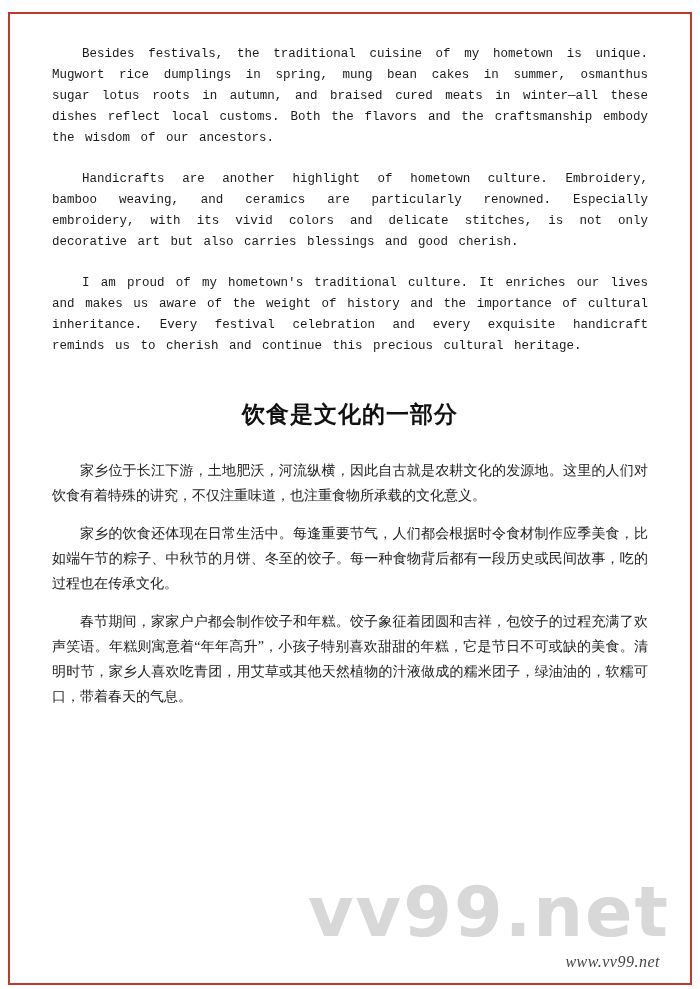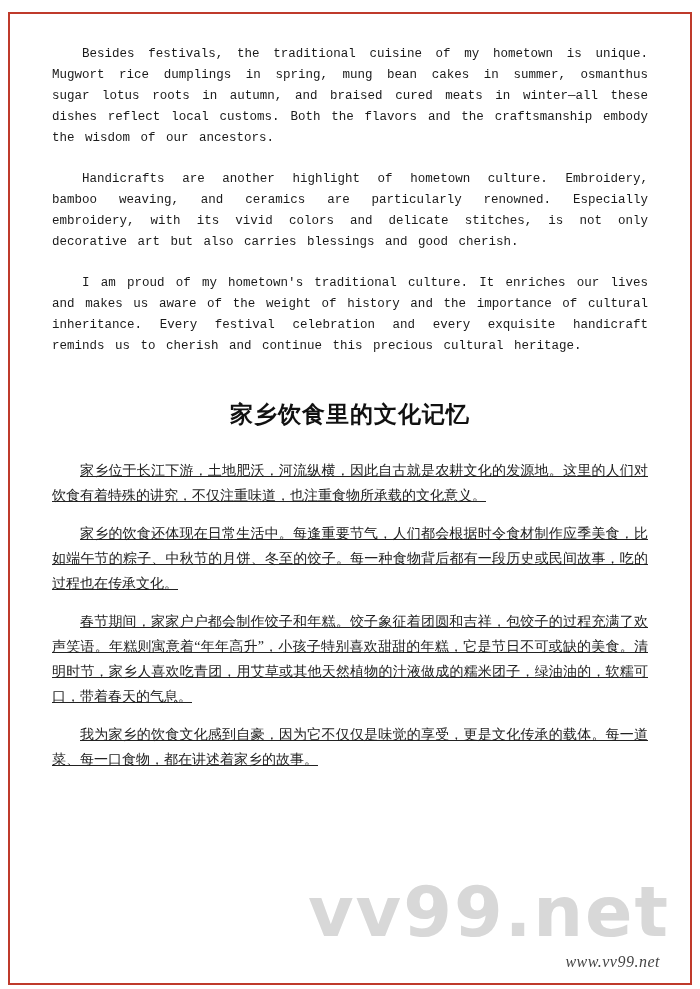--- a/index.html
+++ b/index.html
@@ -47,21 +47,20 @@
     letter-spacing: 1px;
   }
   .cn {
     font-family: "Liberation Serif", "DejaVu Serif", serif;
     font-size: 14px;
     line-height: 25px;
     color: #222222;
     text-align: justify;
     text-indent: 2em;
     margin: 0 0 13px 0;
-    text-decoration: underline;
   }
   .watermark {
     position: absolute;
     right: 30px;
     bottom: 40px;
     font-family: "DejaVu Sans", sans-serif;
     font-weight: 600;
     font-size: 70px;
     color: #d8d8d8;
     letter-spacing: 2px;
@@ -85,26 +84,25 @@
 <div class="page">
 
   <div class="border-frame" style="border-color: rgb(191, 58, 43);"></div>
 
   <div class="content">
 
     <p class="en">Besides festivals, the traditional cuisine of my hometown is unique. Mugwort rice dumplings in spring, mung bean cakes in summer, osmanthus sugar lotus roots in autumn, and braised cured meats in winter—all these dishes reflect local customs. Both the flavors and the craftsmanship embody the wisdom of our ancestors.</p>
     <p class="en">Handicrafts are another highlight of hometown culture. Embroidery, bamboo weaving, and ceramics are particularly renowned. Especially embroidery, with its vivid colors and delicate stitches, is not only decorative art but also carries blessings and good cherish.</p>
     <p class="en">I am proud of my hometown's traditional culture. It enriches our lives and makes us aware of the weight of history and the importance of cultural inheritance. Every festival celebration and every exquisite handicraft reminds us to cherish and continue this precious cultural heritage.</p>
 
-    <h1 class="cn-title">家乡饮食里的文化记忆</h1>
+    <h1 class="cn-title">饮食是文化的一部分</h1>
 
     <p class="cn">家乡位于长江下游，土地肥沃，河流纵横，因此自古就是农耕文化的发源地。这里的人们对饮食有着特殊的讲究，不仅注重味道，也注重食物所承载的文化意义。</p>
     <p class="cn">家乡的饮食还体现在日常生活中。每逢重要节气，人们都会根据时令食材制作应季美食，比如端午节的粽子、中秋节的月饼、冬至的饺子。每一种食物背后都有一段历史或民间故事，吃的过程也在传承文化。</p>
     <p class="cn">春节期间，家家户户都会制作饺子和年糕。饺子象征着团圆和吉祥，包饺子的过程充满了欢声笑语。年糕则寓意着“年年高升”，小孩子特别喜欢甜甜的年糕，它是节日不可或缺的美食。清明时节，家乡人喜欢吃青团，用艾草或其他天然植物的汁液做成的糯米团子，绿油油的，软糯可口，带着春天的气息。</p>
-    <p class="cn">我为家乡的饮食文化感到自豪，因为它不仅仅是味觉的享受，更是文化传承的载体。每一道菜、每一口食物，都在讲述着家乡的故事。</p>
 
   </div>
 
   <div class="watermark" style="color: rgb(216, 216, 216);">vv99.net</div>
 
   <div class="footer">www.vv99.net</div>
 
 </div>
 
 </body></html>

